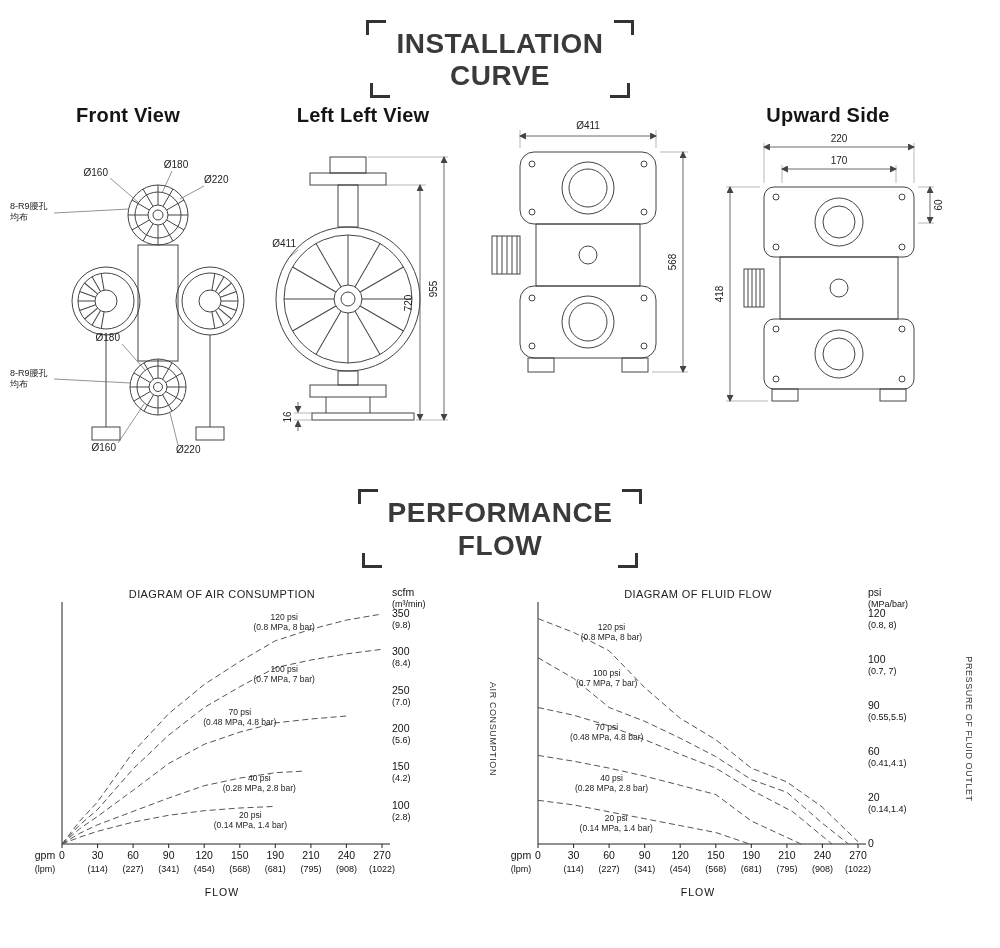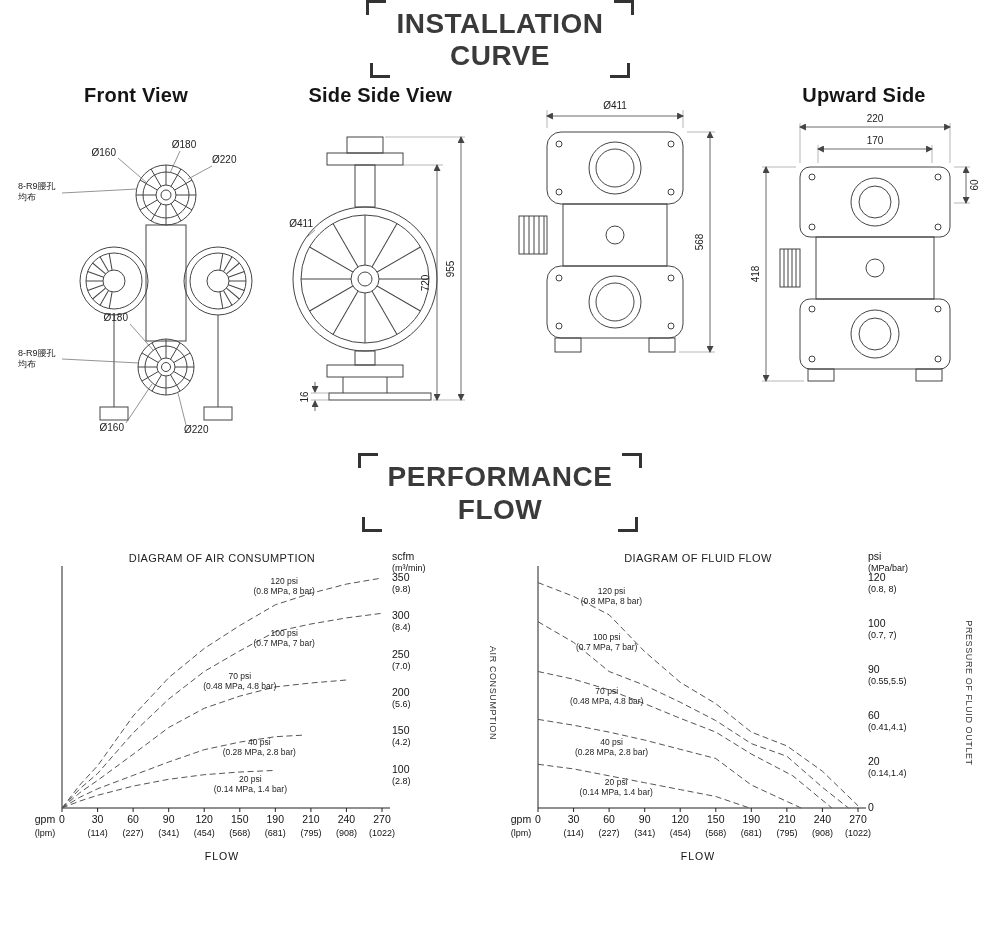--- a/index.html
+++ b/index.html
@@ -1,26 +1,26 @@
 <!DOCTYPE html>
 <html><head>
 <meta charset="utf-8">
 <style>
   *{box-sizing:border-box;margin:0;padding:0}
   html,body{background:#fff}
   body{width:1000px;height:948px;font-family:"Liberation Sans","DejaVu Sans",sans-serif;color:#222;overflow:hidden}
-  .sec-title{text-align:center;}
+  .sec-title{text-align:center;margin-top:20px}
   .title-frame{position:relative;display:inline-block;padding:8px 30px 6px}
   .title-frame h1{font-size:28px;font-weight:700;letter-spacing:.5px;line-height:1.15;color:#3a3a3a}
   .corner{position:absolute;width:20px;height:15px}
   .tl{top:0;left:0;border-top:3px solid #333;border-left:3px solid #333}
   .tr{top:0;right:0;border-top:3px solid #333;border-right:3px solid #333}
   .bl{bottom:0;left:4px;border-bottom:3px solid #333;border-left:3px solid #333}
   .br{bottom:0;right:4px;border-bottom:3px solid #333;border-right:3px solid #333}
-  .views{display:flex;justify-content:space-between;padding:0 16px;margin-top:6px}
+  .views{display:flex;justify-content:flex-start;padding:0 8px;margin-top:6px}
   .view{text-align:center}
   .view-title{font-size:20px;font-weight:600;color:#151515;margin-bottom:2px;letter-spacing:.2px}
   svg text{font-family:"Liberation Sans","DejaVu Sans",sans-serif}
   .draw{stroke:#444;fill:none;stroke-width:1}
   .dim text{font-size:10px;fill:#222}
   .dim .cn{font-size:9px}
   .dimline line{stroke:#444;stroke-width:.8}
   .dimline .ext{stroke:#888;stroke-width:.6}
   .leaders{stroke:#666;stroke-width:.7}
   .charts{display:flex;justify-content:center;gap:4px;margin-top:16px}
@@ -133,21 +133,21 @@
         <text x="112" y="212" text-anchor="end">Ø180</text>
         <text x="2" y="247" class="cn">8-R9腰孔</text>
         <text x="2" y="258" class="cn">均布</text>
         <text x="108" y="322" text-anchor="end">Ø160</text>
         <text x="168" y="324">Ø220</text>
       </g>
     </svg>
   </div>
 
   <div class="view">
-    <h3 class="view-title">Side Side View</h3>
+    <h3 class="view-title">Left Left View</h3>
     <svg viewBox="0 0 230 330" width="230" height="330">
       <defs>
         <marker id="ar-lv" viewBox="0 0 10 10" refX="8.5" refY="5" markerWidth="7" markerHeight="7" markerUnits="userSpaceOnUse" orient="auto-start-reverse">
             <path d="M0 0 L10 5 L0 10 z" fill="#444"></path>
           </marker>
       </defs>
       <g class="draw">
         <g>
           <circle cx="100" cy="170" r="72"></circle>
           <circle cx="100" cy="170" r="64"></circle>
@@ -314,21 +314,21 @@
       <g class="dim">
         <text x="131" y="13" text-anchor="middle">220</text>
         <text x="131" y="35" text-anchor="middle">170</text>
         <text x="234" y="76" transform="rotate(-90 234 76)" text-anchor="middle">60</text>
         <text x="15" y="165" transform="rotate(-90 15 165)" text-anchor="middle">418</text>
       </g>
     </svg>
   </div>
 </section>
 
-<header class="sec-title" style="margin-top:10px">
+<header class="sec-title" style="margin-top:26px">
   <div class="title-frame">
     <span class="corner tl"></span>
     <span class="corner tr"></span>
     <span class="corner bl"></span>
     <span class="corner br"></span>
     <h1>PERFORMANCE</h1>
     <h1>FLOW</h1>
   </div>
 </header>
 

